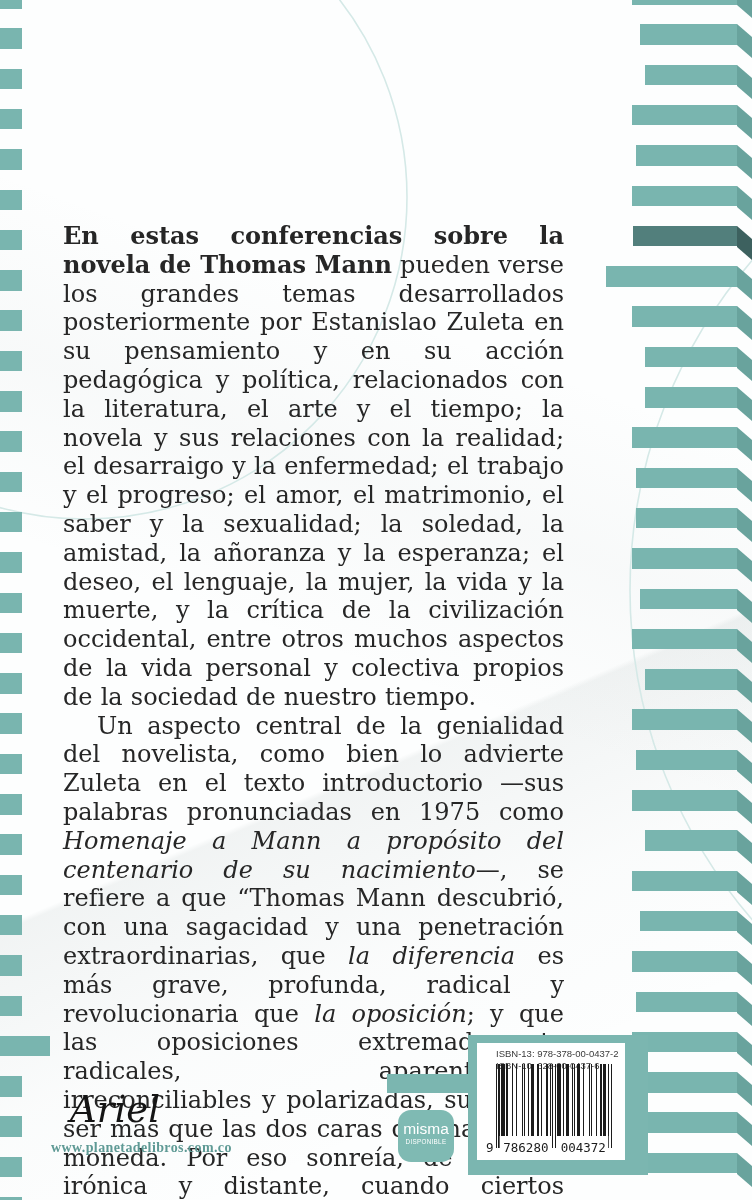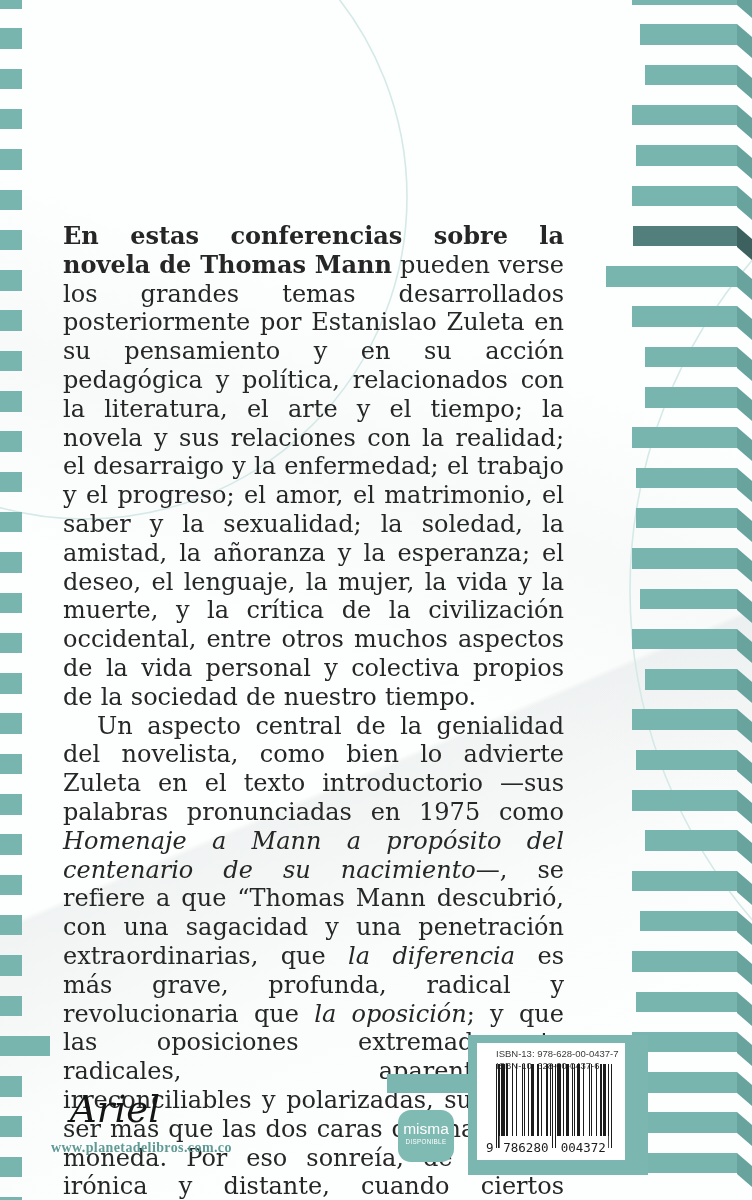--- a/index.html
+++ b/index.html
@@ -171,21 +171,21 @@
 
   <div class="copy">
     <p class="p1"><span class="seg-b">En estas conferencias sobre la novela de Thomas Mann</span><span class="seg-r"> pueden verse los grandes temas desarrollados posteriormente por Estanislao Zuleta en su pensamiento y en su acción pedagógica y política, relacionados con la literatura, el arte y el tiempo; la novela y sus relaciones con la realidad; el desarraigo y la enfermedad; el trabajo y el progreso; el amor, el matrimonio, el saber y la sexualidad; la soledad, la amistad, la añoranza y la esperanza; el deseo, el lenguaje, la mujer, la vida y la muerte, y la crítica de la civilización occidental, entre otros muchos aspectos de la vida personal y colectiva propios de la sociedad de nuestro tiempo.</span></p>
     <p class="p2"><span class="seg-r">Un aspecto central de la genialidad del novelista, como bien lo advierte Zuleta en el texto introductorio —sus palabras pronunciadas en 1975 como </span><span class="seg-i">Homenaje a Mann a propósito del centenario de su nacimiento</span><span class="seg-r">—, se refiere a que “Thomas Mann descubrió, con una sagacidad y una penetración extraordinarias, que </span><span class="seg-i">la diferencia</span><span class="seg-r"> es más grave, profunda, radical y revolucionaria que </span><span class="seg-i">la oposición</span><span class="seg-r">; y que las oposiciones extremadamente radicales, aparentemente irreconciliables y polarizadas, suelen no ser más que las dos caras de una misma moneda. Por eso sonreía, de manera irónica y distante, cuando ciertos radicalistas lo consideraban conservador, o cuando ciertos racionalistas lo consideraban irracionalista. (...) El secreto de la obra de Thomas Mann es su manera de escapar a las falsas contradicciones y de encontrar las diferencias efectivas”.</span></p>
   </div>
 
   <div class="plate" id="plate" style="background: rgb(123, 182, 176);"></div>
   <div class="stub" id="stub" style="background: rgb(123, 182, 176);"></div>
 
   <div class="barcode-box">
-    <div class="isbn-line">ISBN-13: 978-628-00-0437-7</div>
+    <div class="isbn-line">ISBN-13: 978-378-00-0437-2</div>
     <div class="isbn-line">ISBN-10: 628-00-0437-6</div>
     <svg id="barcodeSvg" width="133" height="94" viewBox="0 0 133 94">
         <rect x="10.00" y="0" width="1.22" height="84" fill="#1c1c1c" shape-rendering="crispEdges"></rect>
         <rect x="12.44" y="0" width="1.22" height="84" fill="#1c1c1c" shape-rendering="crispEdges"></rect>
         <rect x="14.88" y="0" width="1.22" height="72" fill="#1c1c1c" shape-rendering="crispEdges"></rect>
         <rect x="16.10" y="0" width="1.22" height="72" fill="#1c1c1c" shape-rendering="crispEdges"></rect>
         <rect x="17.32" y="0" width="1.22" height="72" fill="#1c1c1c" shape-rendering="crispEdges"></rect>
         <rect x="19.76" y="0" width="1.22" height="72" fill="#1c1c1c" shape-rendering="crispEdges"></rect>
         <rect x="20.98" y="0" width="1.22" height="72" fill="#1c1c1c" shape-rendering="crispEdges"></rect>
         <rect x="25.86" y="0" width="1.22" height="72" fill="#1c1c1c" shape-rendering="crispEdges"></rect>

